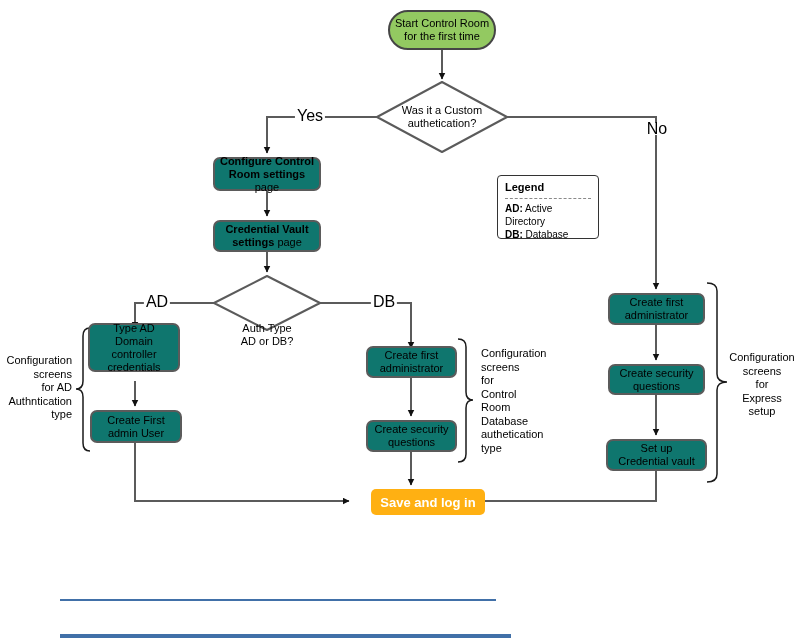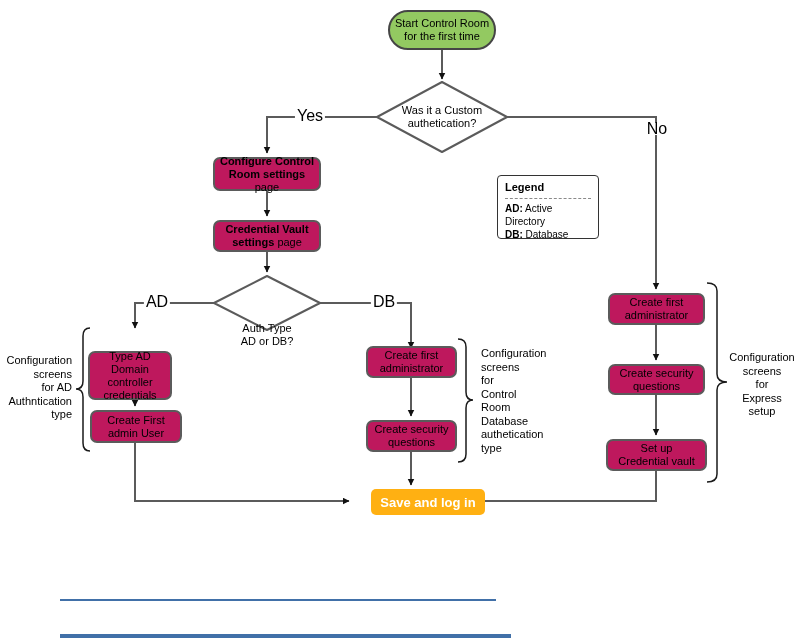--- a/index.html
+++ b/index.html
@@ -3,21 +3,21 @@
 <meta charset="utf-8">
 <style>
   html,body { margin:0; padding:0; background:#ffffff; }
   #canvas {
     position:relative; width:799px; height:639px; background:#fff;
     font-family:"Liberation Sans","DejaVu Sans",sans-serif; color:#000;
     overflow:hidden;
   }
   #wires { position:absolute; left:0; top:0; width:799px; height:639px; }
   .node {
-    position:absolute; box-sizing:border-box; background:#be185d;
+    position:absolute; box-sizing:border-box; background:#0f766e;
     border:2px solid #5b5b5b; border-radius:7px;
     display:flex; align-items:center; justify-content:center;
     text-align:center; font-size:11px; line-height:13px;
     white-space:pre-line; padding:1px 3px;
   }
   .node.start {
     background:var(--start_fill,#93C961); border-color:#454545; border-radius:20px;
   }
   .node.save {
     background:var(--save_fill,#FFB012); border:none; color:#fff;
@@ -88,21 +88,21 @@
   <div class="dtext" style="left:377px; top:95px; width:130px; height:44px;">Was it a Custom
 authetication?</div>
 
   <div class="node" style="left:213px; top:157px; width:108px; height:34px;"><span><b>Configure Control Room settings</b><span> page</span></span></div>
 
   <div class="node" style="left:213px; top:220px; width:108px; height:32px;text-align:center;"><span><b>Credential Vault settings</b><span> page</span></span></div>
 
   <div class="dtext" style="left:214px; top:284px; width:106px; height:38px;margin-top:32px;">Auth Type
 AD or DB?</div>
 
-  <div class="node" style="left:88px; top:351px; width:84px; height:49px;">Type AD Domain
+  <div class="node" style="left:88px; top:323px; width:92px; height:49px;">Type AD Domain
 controller
 credentials</div>
 
   <div class="node" style="left:90px; top:410px; width:92px; height:33px;">Create First
 admin User</div>
 
   <div class="node" style="left:366px; top:346px; width:91px; height:32px;">Create first
 administrator</div>
 
   <div class="node" style="left:366px; top:420px; width:91px; height:32px;">Create security

